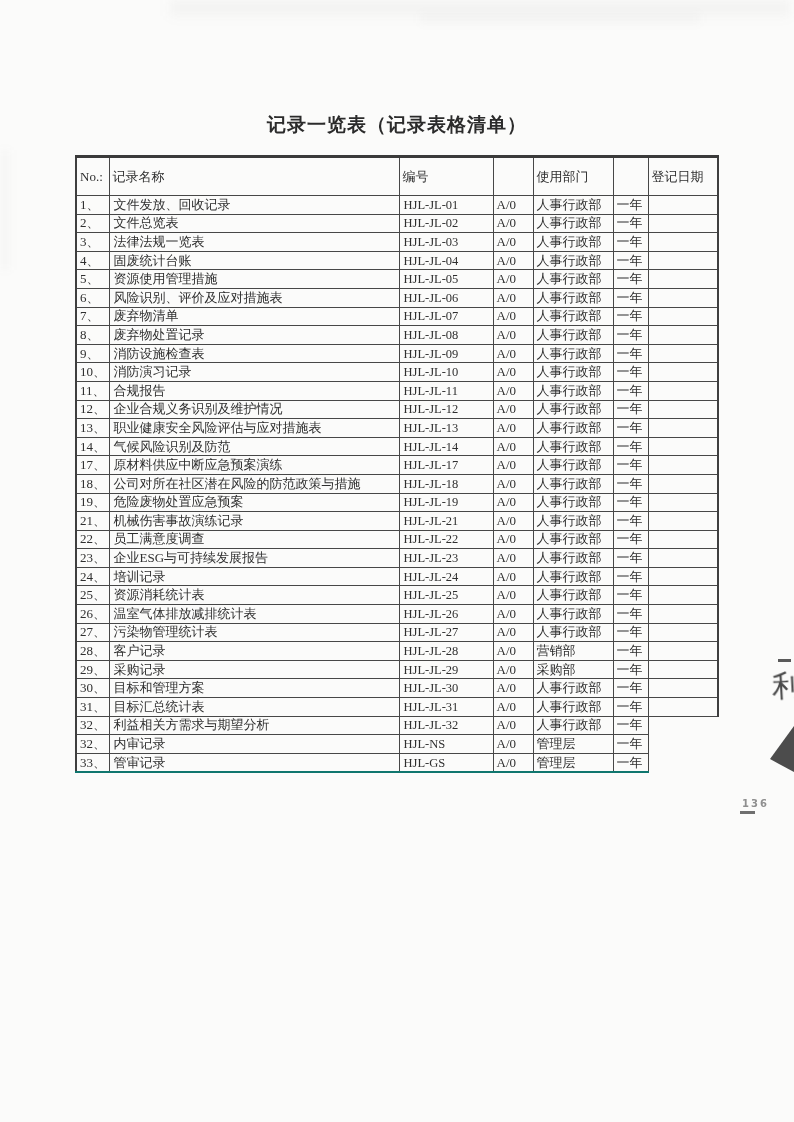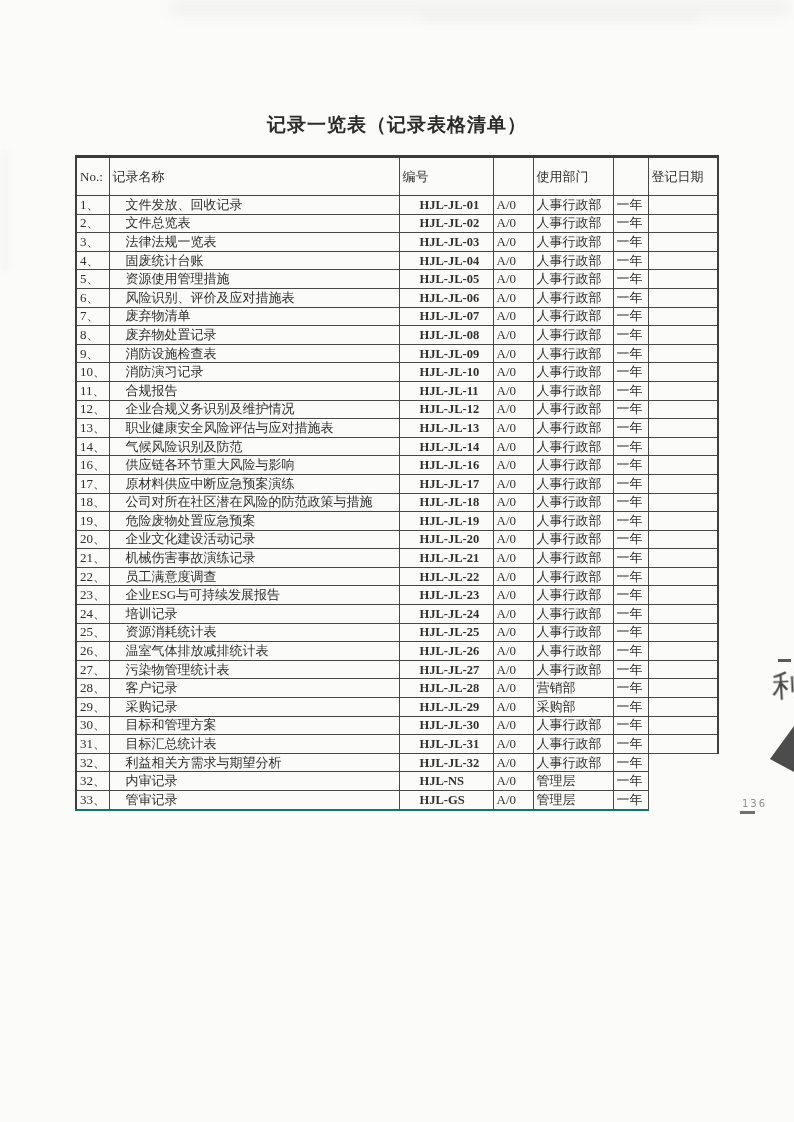--- a/index.html
+++ b/index.html
@@ -58,22 +58,22 @@
   .record-table tr:last-child td:not(.ghost) { border-bottom: 2px solid #0f766e; }
   .record-table td.ghost { border: none; background: transparent; }
   .record-table .two-line { line-height: 13.5px; padding-top: 1px; padding-left: 40px; }
   .record-table col.c-no { width: 33px; }
   .record-table col.c-name { width: 290px; }
   .record-table col.c-code { width: 94px; }
   .record-table col.c-ver { width: 40px; }
   .record-table col.c-dept { width: 80px; }
   .record-table col.c-ret { width: 35px; }
   .record-table col.c-date { width: 70px; }
-  .record-table td.cell-name { padding-left: 16px; margin-left: 9px; }
-  .record-table td.cell-code { padding-left: 20px; font-size: 12.5px; font-weight: bold; }
+  .record-table td.cell-name { padding-left: 4px; margin-left: 9px; }
+  .record-table td.cell-code { padding-left: 4px; font-size: 12.5px; }
 
   
   .edge-char {
     position: absolute;
     left: 772px; top: 666px;
     font-size: 30px;
     color: #4a4a4a;
     transform: rotate(-3deg);
     filter: blur(0.4px);
   }
@@ -92,20 +92,21 @@
     clip-path: polygon(100% 0, 100% 100%, 0 72%);
     filter: blur(0.6px);
   }
   .page-number {
     position: absolute;
     left: 742px; top: 798px;
     font-size: 10px;
     letter-spacing: 2px;
     color: #8f8f8f;
     font-family: "DejaVu Sans", sans-serif;
+    font-weight: bold;
   }
   .page-number-line {
     position: absolute;
     left: 740px; top: 811px;
     width: 15px; height: 2.5px;
     background: #6f6f6f;
     filter: blur(0.5px);
   }
 </style>
 </head>
@@ -265,29 +266,20 @@
       <tr>
         <td class="cell-no">14、</td>
         <td class="cell-name">气候风险识别及防范</td>
         <td class="cell-code">HJL-JL-14</td>
         <td class="cell-ver">A/0</td>
         <td class="cell-dept">人事行政部</td>
         <td class="cell-ret">一年</td>
         <td class="cell-date"></td>
       </tr>
       <tr>
-        <td class="cell-no">16、</td>
-        <td class="cell-name">供应链各环节重大风险与影响</td>
-        <td class="cell-code">HJL-JL-16</td>
-        <td class="cell-ver">A/0</td>
-        <td class="cell-dept">人事行政部</td>
-        <td class="cell-ret">一年</td>
-        <td class="cell-date"></td>
-      </tr>
-      <tr>
         <td class="cell-no">17、</td>
         <td class="cell-name">原材料供应中断应急预案演练</td>
         <td class="cell-code">HJL-JL-17</td>
         <td class="cell-ver">A/0</td>
         <td class="cell-dept">人事行政部</td>
         <td class="cell-ret">一年</td>
         <td class="cell-date"></td>
       </tr>
       <tr>
         <td class="cell-no">18、</td>
@@ -295,29 +287,20 @@
         <td class="cell-code">HJL-JL-18</td>
         <td class="cell-ver">A/0</td>
         <td class="cell-dept">人事行政部</td>
         <td class="cell-ret">一年</td>
         <td class="cell-date"></td>
       </tr>
       <tr>
         <td class="cell-no">19、</td>
         <td class="cell-name">危险废物处置应急预案</td>
         <td class="cell-code">HJL-JL-19</td>
-        <td class="cell-ver">A/0</td>
-        <td class="cell-dept">人事行政部</td>
-        <td class="cell-ret">一年</td>
-        <td class="cell-date"></td>
-      </tr>
-      <tr>
-        <td class="cell-no">20、</td>
-        <td class="cell-name">企业文化建设活动记录</td>
-        <td class="cell-code">HJL-JL-20</td>
         <td class="cell-ver">A/0</td>
         <td class="cell-dept">人事行政部</td>
         <td class="cell-ret">一年</td>
         <td class="cell-date"></td>
       </tr>
       <tr>
         <td class="cell-no">21、</td>
         <td class="cell-name">机械伤害事故演练记录</td>
         <td class="cell-code">HJL-JL-21</td>
         <td class="cell-ver">A/0</td>

